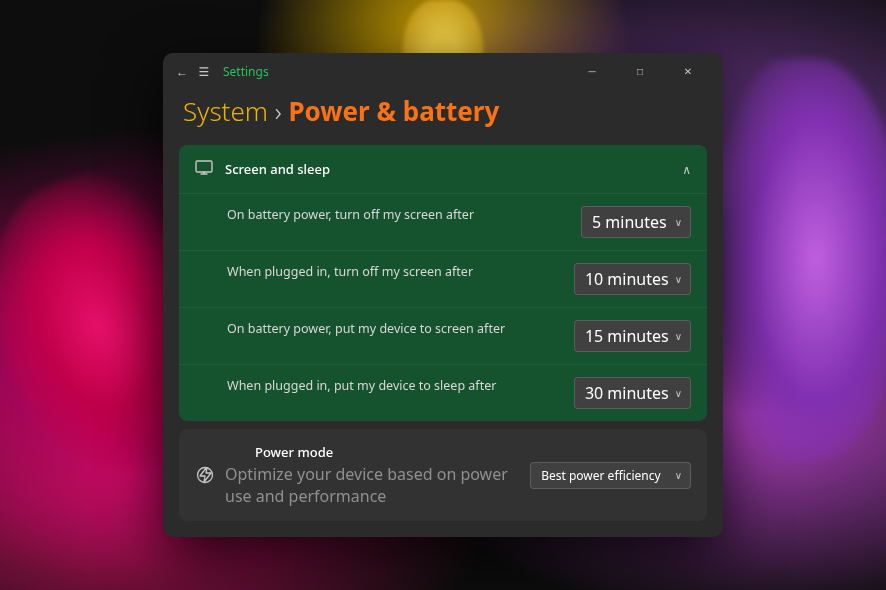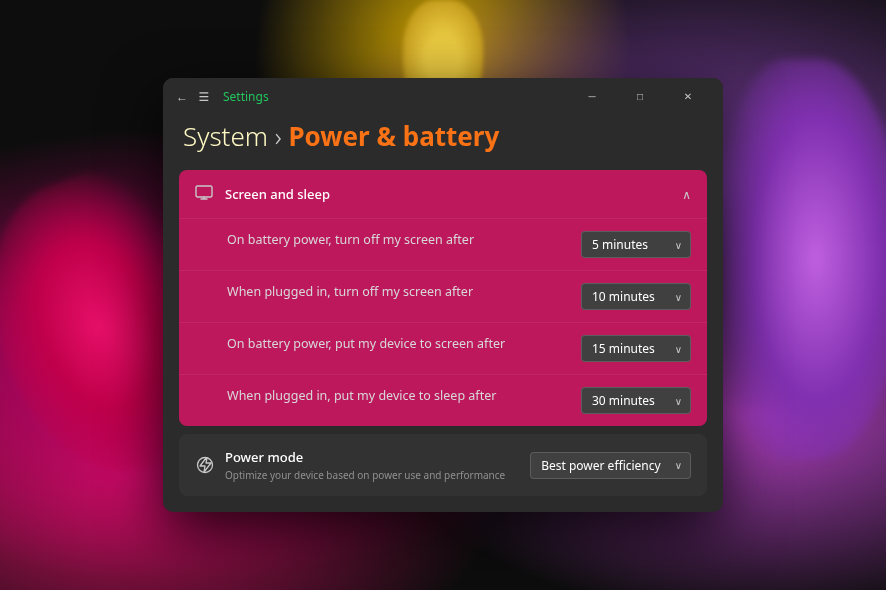--- a/index.html
+++ b/index.html
@@ -126,35 +126,35 @@
     }
 
     .page-title {
       padding: 4px 20px 16px 20px;
       color: #ffffff;
     }
 
     .page-title-system {
       font-size: 26px;
       font-weight: 300;
-      color: #fef9c3;
+      color: #eab308;
     }
 
     .page-title-section {
       font-size: 26px;
       font-weight: 700;
       color: #f97316;
     }
 
     .content {
       padding: 0 16px 16px 16px;
     }
 
     .settings-card {
-      background: #be185d;
+      background: #14532d;
       border-radius: 8px;
       overflow: hidden;
       margin-bottom: 8px;
     }
 
     .card-header {
       display: flex;
       align-items: center;
       padding: 14px 16px;
       cursor: pointer;
@@ -207,21 +207,21 @@
       background: #404040;
       border: 1px solid rgba(255,255,255,0.15);
       border-radius: 4px;
       padding: 4px 8px 4px 10px;
       cursor: pointer;
       min-width: 110px;
       gap: 6px;
     }
 
     .dropdown-text {
-      font-size: 12px;
+      font-size: 16px;
       color: #ffffff;
       flex: 1;
     }
 
     .dropdown-arrow {
       color: #c8c8c8;
       font-size: 10px;
     }
 
     .power-mode-card {
@@ -249,24 +249,25 @@
 
     .power-mode-text {
       flex: 1;
     }
 
     .power-mode-title {
       font-size: 13px;
       font-weight: 500;
       color: #ffffff;
       margin-bottom: 2px;
+      margin-left: 30px;
     }
 
     .power-mode-desc {
-      font-size: 10px;
+      font-size: 16px;
       color: #909090;
     }
 
     .power-dropdown {
       display: flex;
       align-items: center;
       background: #404040;
       border: 1px solid rgba(255,255,255,0.15);
       border-radius: 4px;
       padding: 4px 8px 4px 10px;

